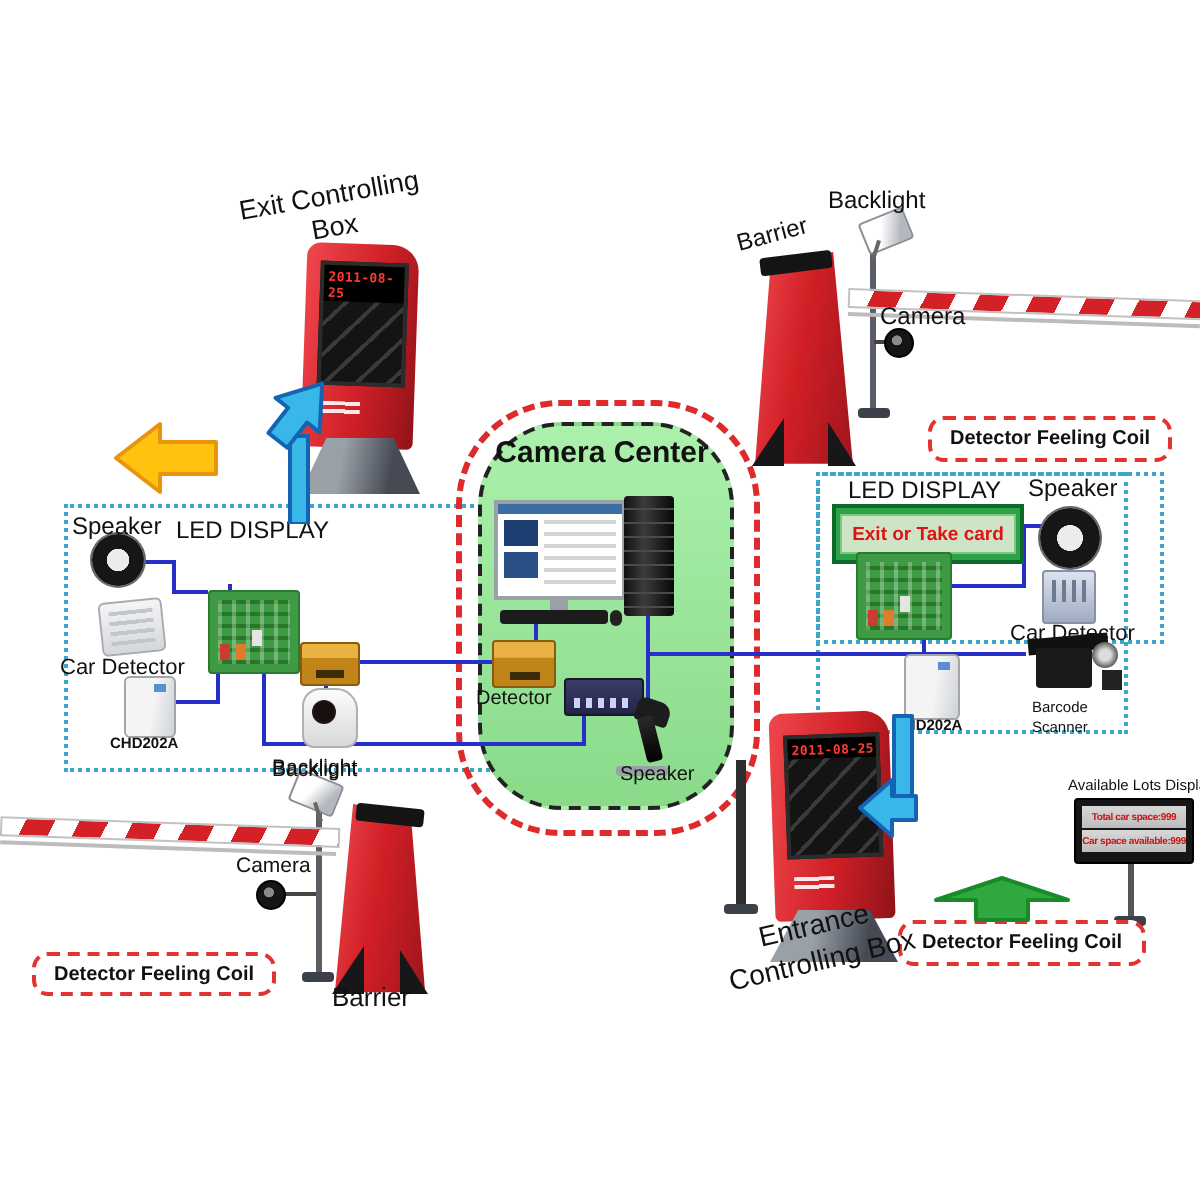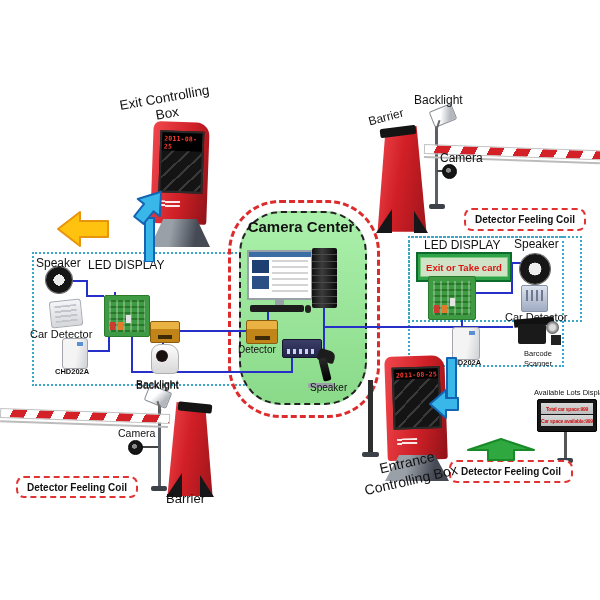--- a/index.html
+++ b/index.html
@@ -243,21 +243,21 @@
   <div class="cardet-b" style="left:521px;top:285px;width:25px;height:25px"></div>
   <div class="lbl" style="left:505px;top:311px;font-size:11px">Car Detector</div>
   <div class="chd" style="left:452px;top:327px;width:26px;height:31px"></div>
   <div class="lbl" style="left:447px;top:358px;font-size:7.5px;font-weight:bold">CHD202A</div>
   <div class="printer">
     <div class="pr-top"></div>
     <div class="pr-main"></div>
     <div class="pr-roll"></div>
     <div class="pr-side"></div>
   </div>
-  <div class="lbl" style="left:516px;top:349px;width:44px;font-size:7.5px;text-align:center;line-height:1.3;white-space:normal">
+  <div class="lbl" style="left:516px;top:349px;width:44px;font-size:7.5px;line-height:1.3;white-space:normal">
     <div>Barcode</div>
     <div>Scanner</div>
   </div>
 
   <div class="lbl" style="left:414px;top:93px;font-size:12px">Backlight</div>
   <div class="pole" style="left:435px;top:116px;width:3px;height:90px"></div>
   <div class="pbase" style="left:429px;top:204px;width:16px;height:5px"></div>
   <div class="flood" style="left:426px;top:107px;width:34px;height:30px">
     <div class="fl-head" style="left:5px;top:0;width:22px;height:15px;transform:rotate(-22deg)"></div>
     <div class="fl-arm" style="left:11px;top:13px;height:10px;transform:rotate(18deg)"></div>

